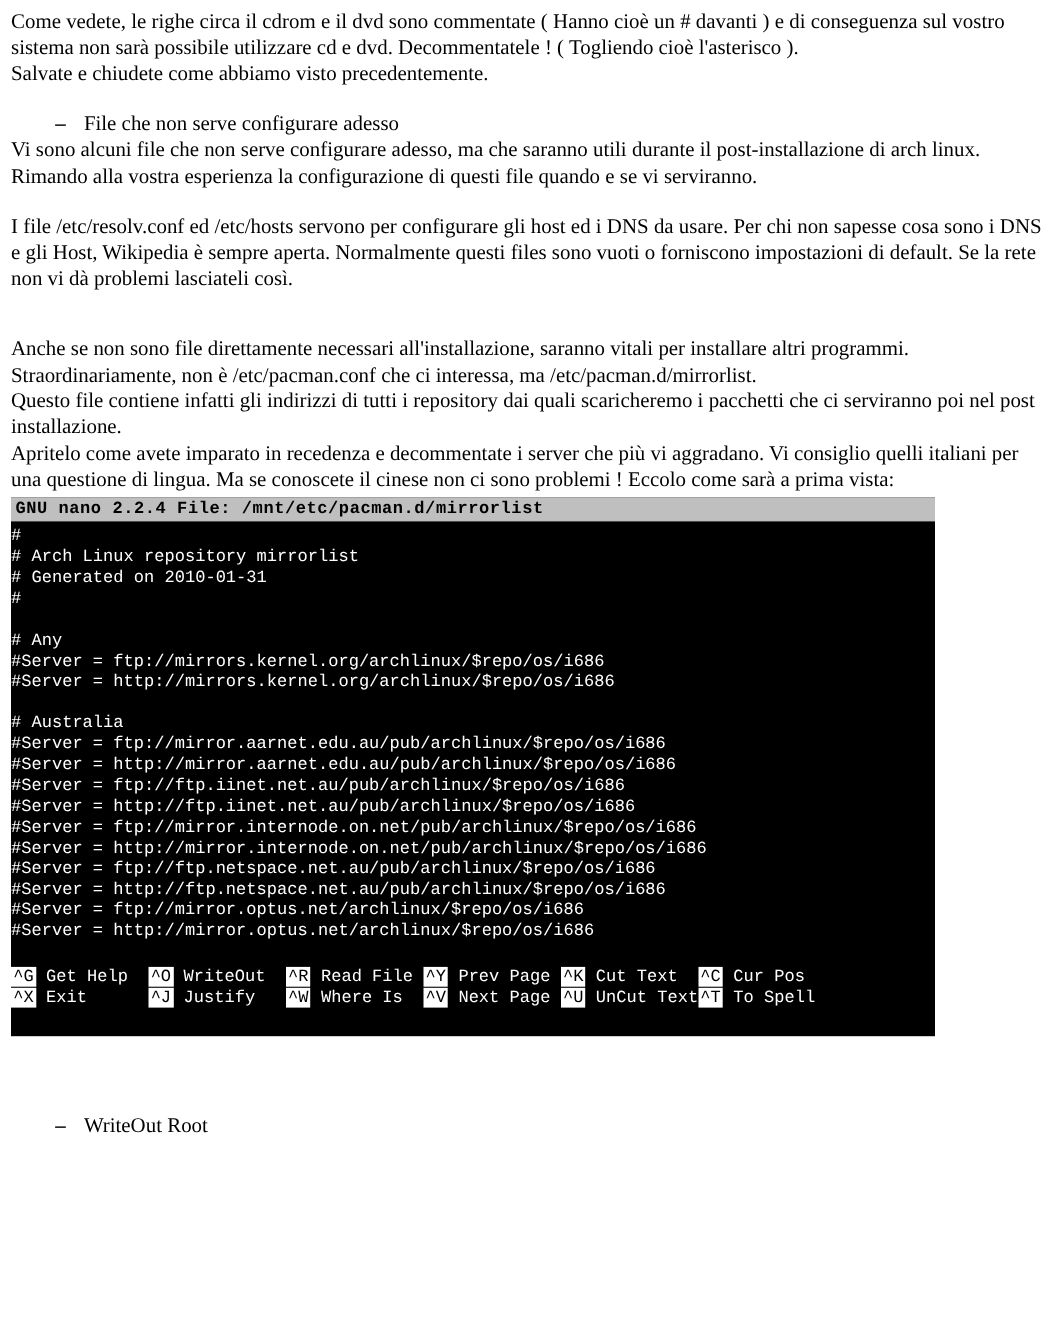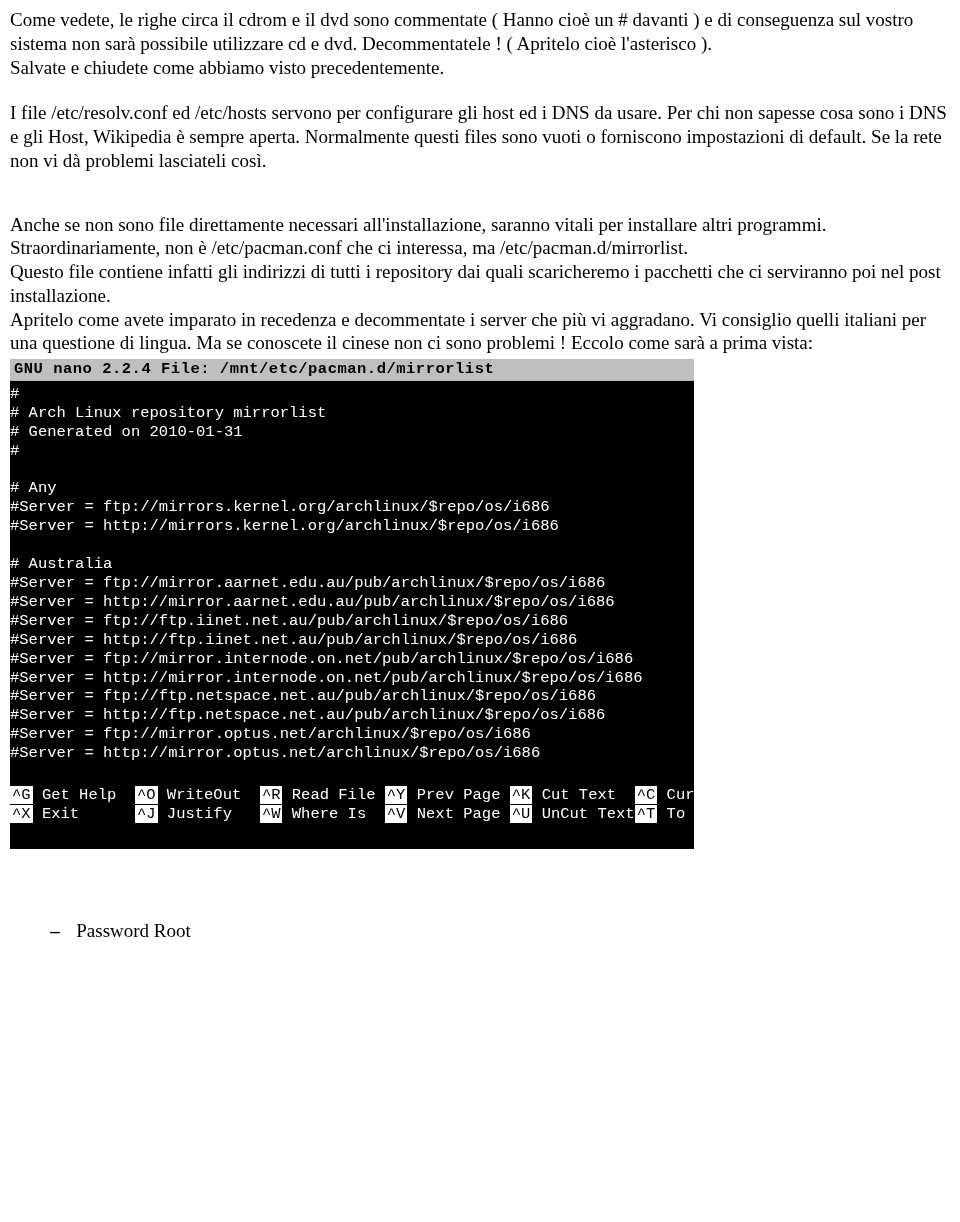--- a/index.html
+++ b/index.html
@@ -25,21 +25,21 @@
     margin-left: 38px;
   }
   .terminal {
     background: #000;
     color: #fff;
     font-family: "Courier New", Courier, monospace;
     font-size: 15.5px;
     line-height: 1.22;
     padding: 0 0 6px 0;
     margin: 0 0 0 0;
-    width: 684px;
+    width: 840px;
   }
   .term-header {
     background: #bfbfbf;
     color: #000;
     padding: 1px 4px 2px 4px;
     letter-spacing: 0.5px;
     font-weight: bold;
   }
   .term-body {
     padding: 4px 4px 2px 0;
@@ -48,24 +48,26 @@
   .term-footer {
     padding: 2px 5px 0 0;
     white-space: pre;
   }
   .inv { background:#fff; color:#000; padding:0 2px; }
   .bottom-space { height: 70px; }
 </style>
 </head>
 <body>
 
-<p style="white-space:pre-line">Come vedete, le righe circa il cdrom e il dvd sono commentate ( Hanno cioè un # davanti ) e di conseguenza sul vostro sistema non sarà  possibile utilizzare cd e dvd. Decommentatele ! ( Apritelo cioè l'asterisco ).
+<p style="white-space:pre-line">Come vedete, le righe circa il cdrom e il dvd sono commentate ( Hanno cioè un # davanti ) e di conseguenza sul vostro sistema non sarà  possibile utilizzare cd e dvd. Decommentatele ! ( Togliendo cioè l'asterisco ).
 Salvate e chiudete come abbiamo visto precedentemente.</p>
 
 <div>
+  <div class="sec-title"><span class="section-dash">–</span>&nbsp;&nbsp;&nbsp;<span>File che non serve configurare adesso</span></div>
+  <p>Vi sono alcuni file che non serve configurare adesso, ma che saranno utili durante il post-installazione di arch linux. Rimando alla vostra esperienza la configurazione di questi file quando e se vi serviranno.</p>
 </div>
 
 <div>
   <p>I file /etc/resolv.conf ed /etc/hosts servono per configurare gli host ed i DNS da usare. Per chi non sapesse cosa sono i DNS e gli Host, Wikipedia è sempre aperta. Normalmente questi files sono vuoti o forniscono impostazioni di default. Se la rete non vi dà problemi lasciateli così.</p>
 </div>
 
 <div>
   <p style="white-space:pre-line; margin-bottom:4px;margin-top:40px;">Anche se non sono file direttamente necessari all'installazione, saranno vitali per installare altri programmi.
 Straordinariamente, non è /etc/pacman.conf che ci interessa, ma /etc/pacman.d/mirrorlist.
 Questo file contiene infatti gli indirizzi di tutti i repository dai quali scaricheremo i pacchetti che ci serviranno poi nel post installazione.
@@ -96,14 +98,14 @@
 #Server = http://mirror.optus.net/archlinux/$repo/os/i686</div>
   <div class="term-footer">
 <span class="inv">^G</span><span> Get Help  </span><span class="inv">^O</span><span> WriteOut  </span><span class="inv">^R</span><span> Read File </span><span class="inv">^Y</span><span> Prev Page </span><span class="inv">^K</span><span> Cut Text  </span><span class="inv">^C</span><span> Cur Pos</span>
 <span class="inv">^X</span><span> Exit      </span><span class="inv">^J</span><span> Justify   </span><span class="inv">^W</span><span> Where Is  </span><span class="inv">^V</span><span> Next Page </span><span class="inv">^U</span><span> UnCut Text</span><span class="inv">^T</span><span> To Spell</span>
   </div>
 </div>
 
 <div class="bottom-space"></div>
 
 <div>
-  <div class="sec-title"><span class="section-dash">–</span>&nbsp;&nbsp;&nbsp;<span>Password Root</span></div>
+  <div class="sec-title"><span class="section-dash">–</span>&nbsp;&nbsp;&nbsp;<span>WriteOut Root</span></div>
 </div>
 
 </body></html>

